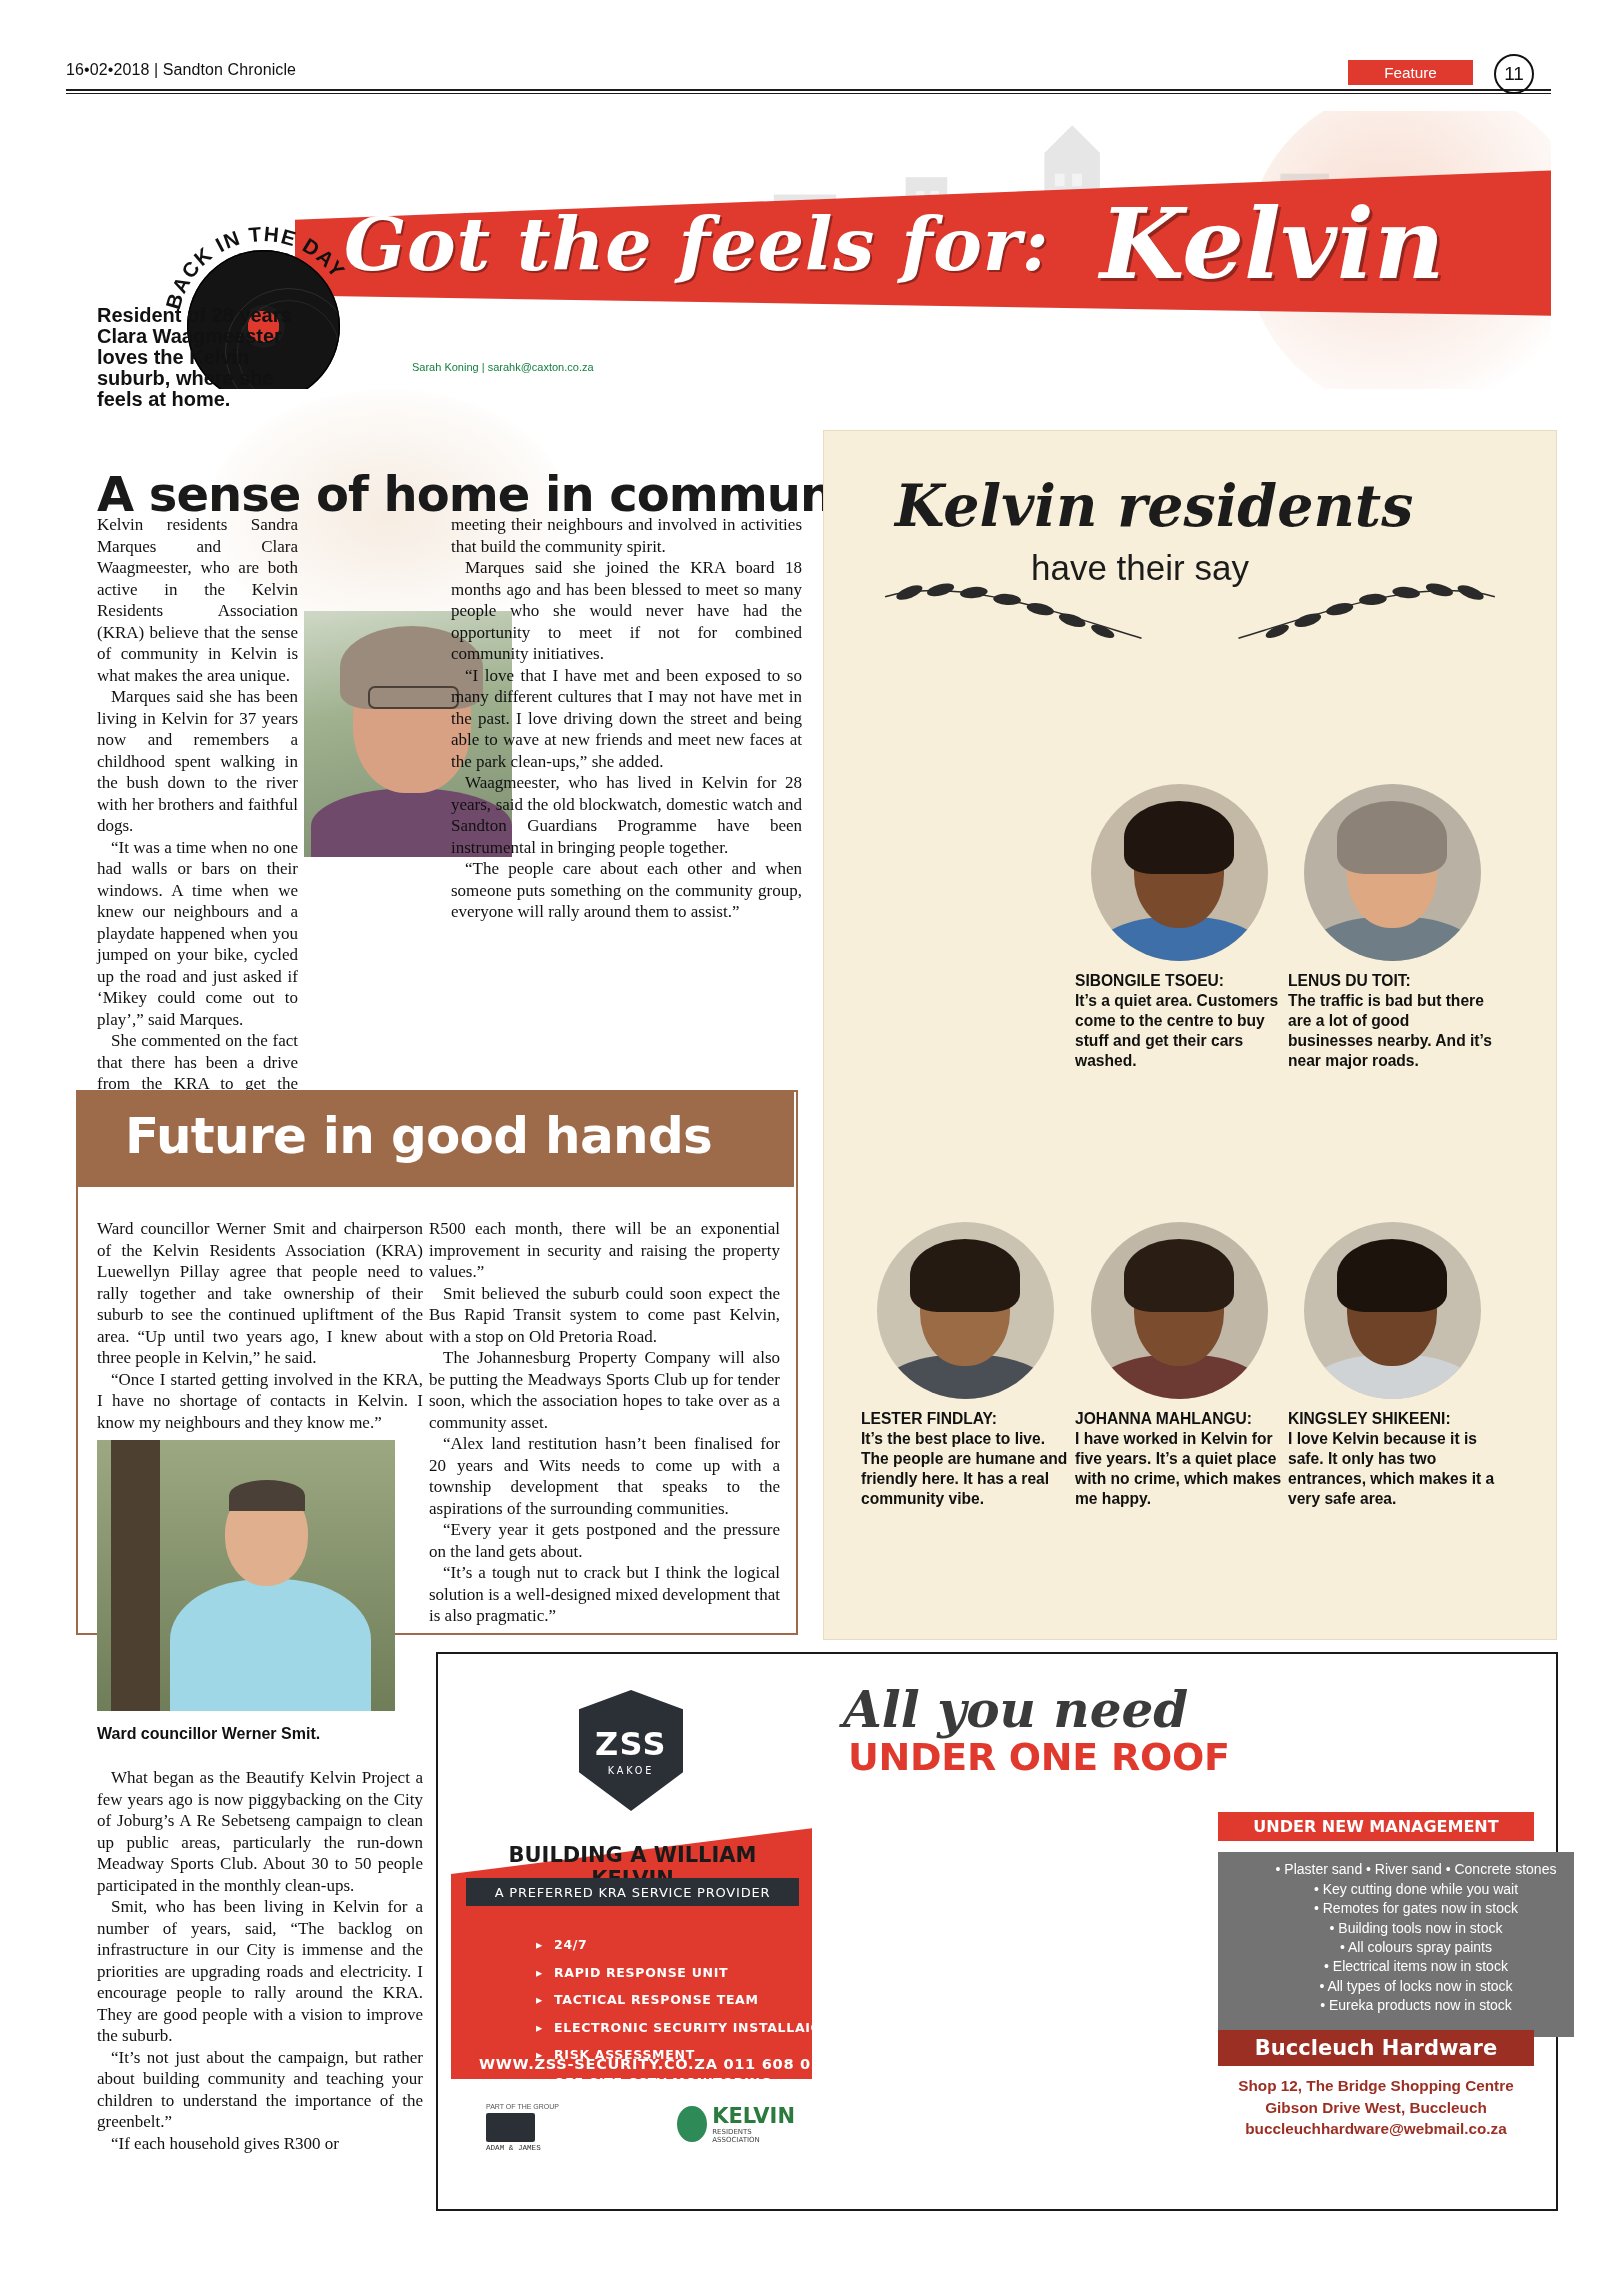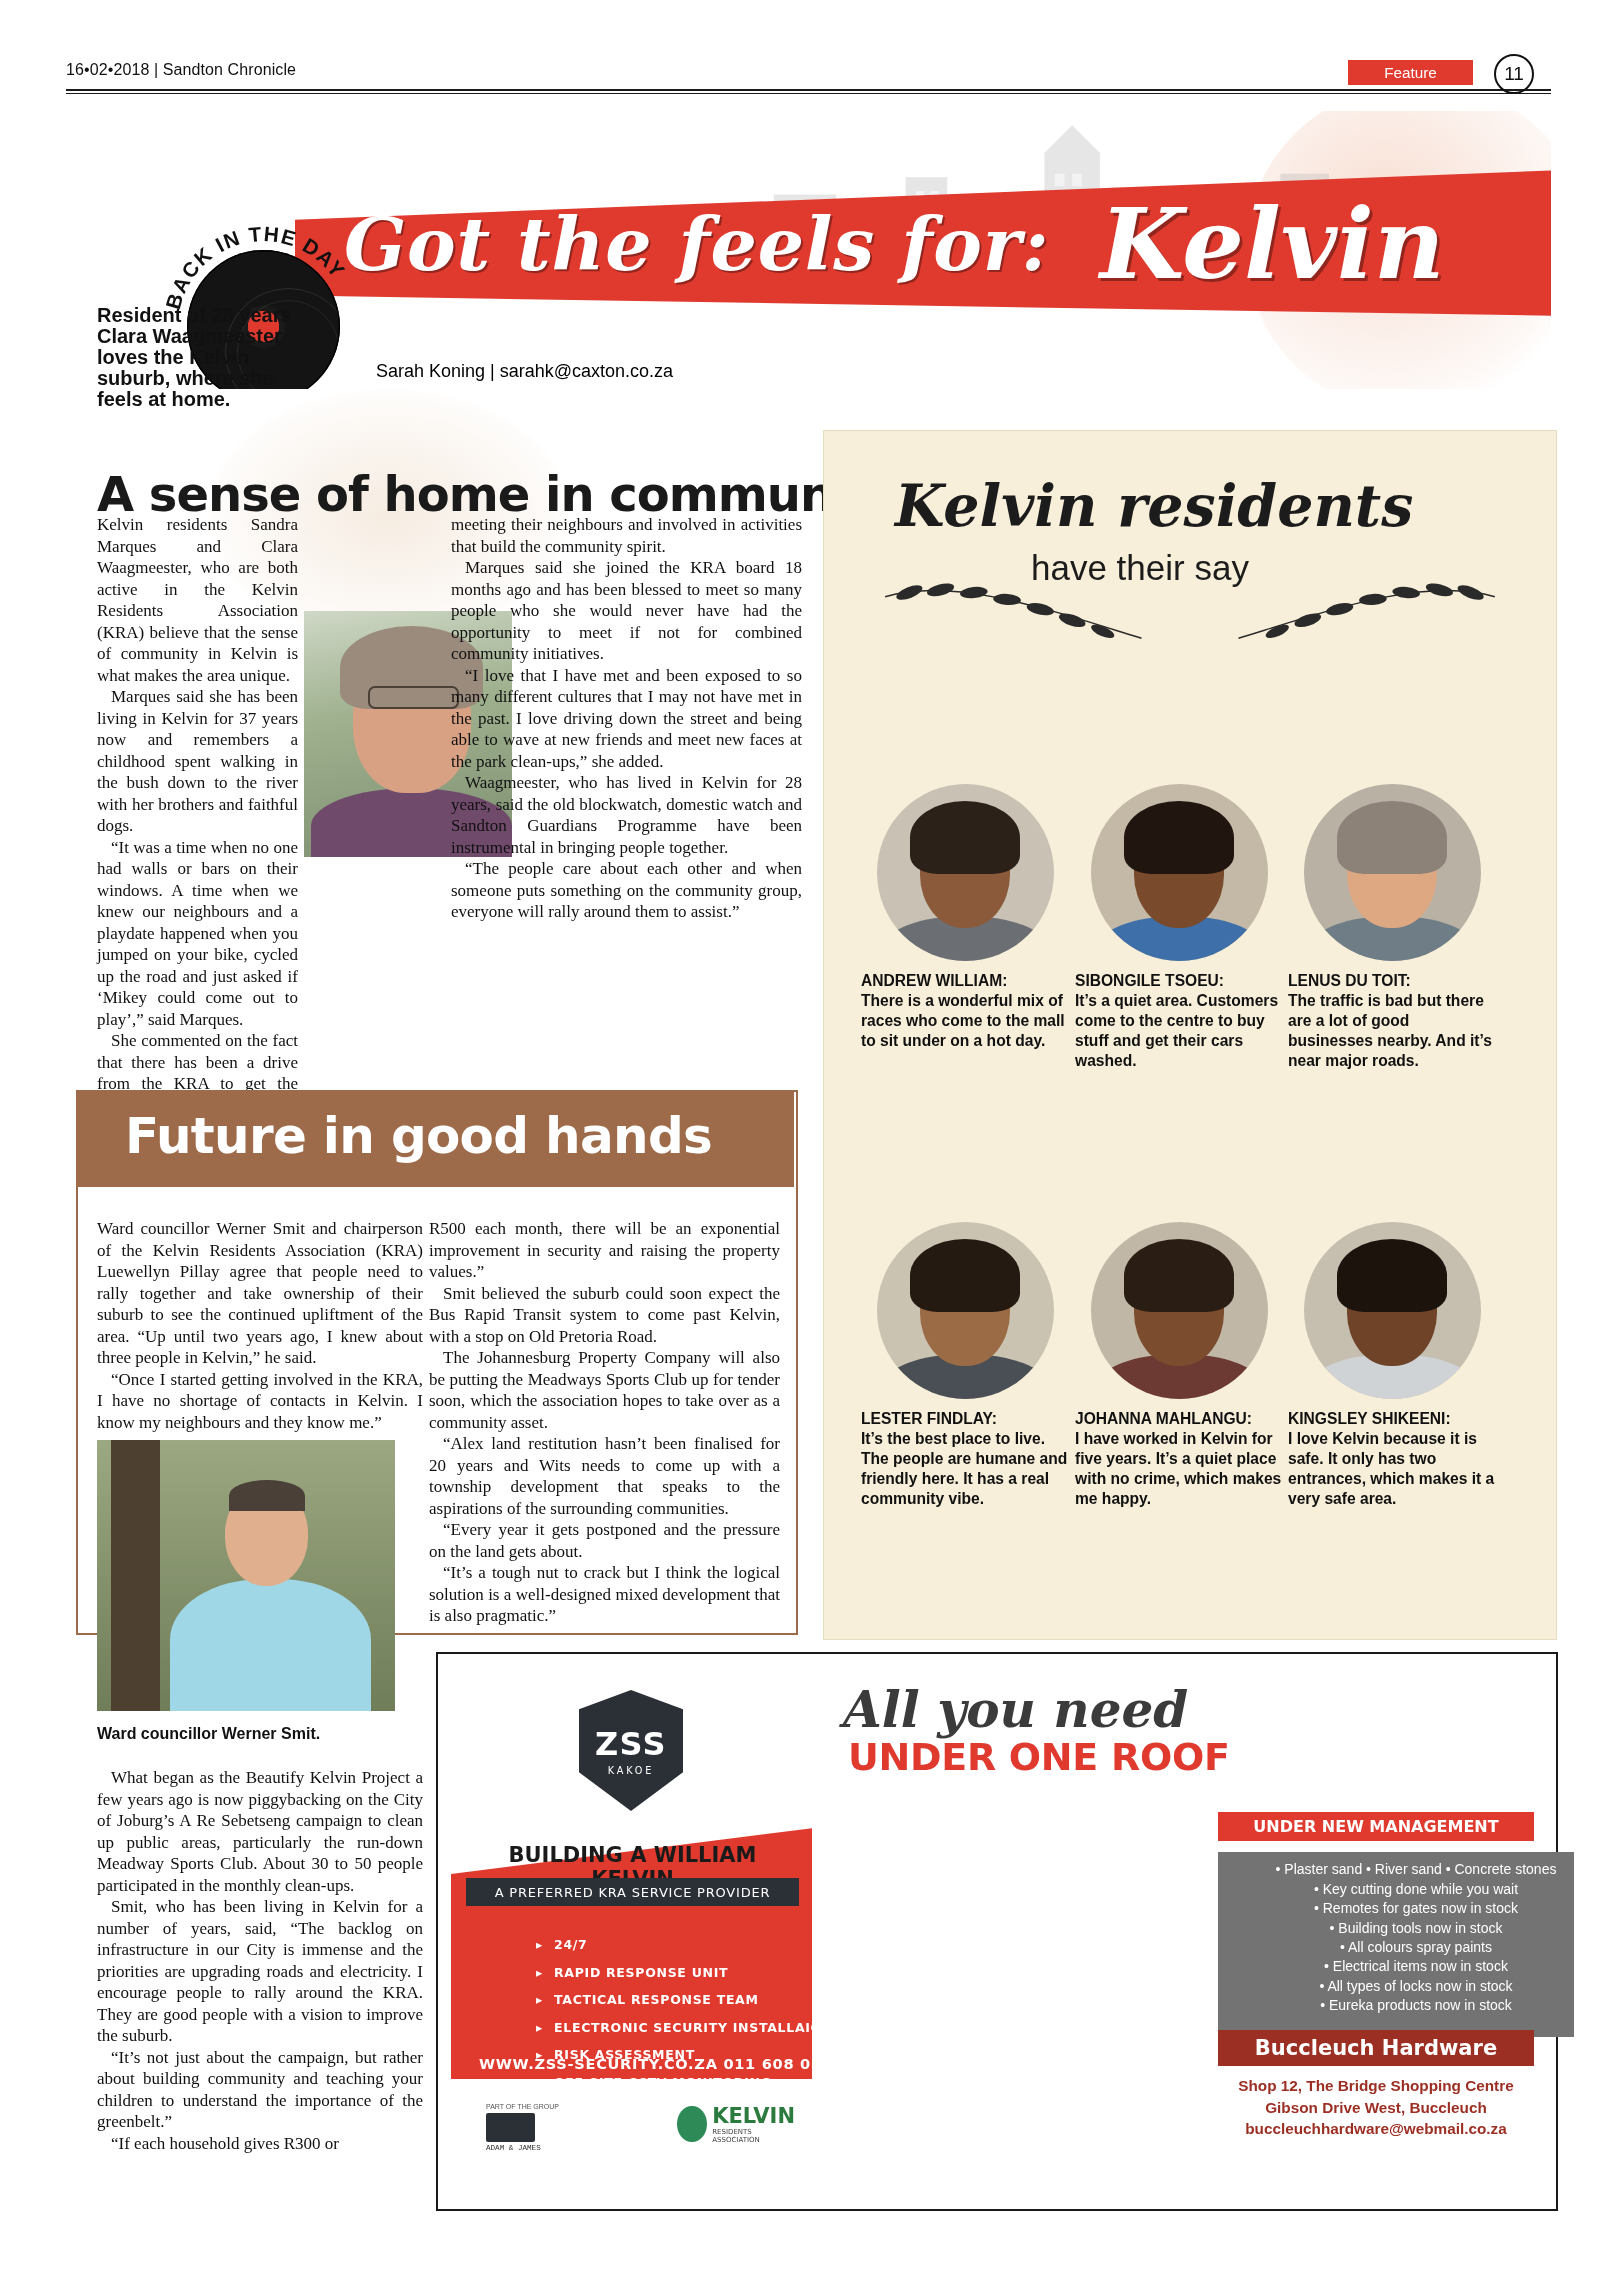--- a/index.html
+++ b/index.html
@@ -78,22 +78,22 @@
   }
   .vinyl-groove2 {
     position:absolute; left:50px; top:50px; width:101px; height:101px; border-radius:50%;
     border:0.7px solid rgba(255,255,255,0.08);
   }
   .vinyl-label-arc {
     position:absolute; left:0; top:0; width:201px; height:201px;
   }
   .vinyl-label-arc text { font-family:"Liberation Sans", sans-serif; font-weight:bold; font-size:30px; fill:#111; letter-spacing:2px;}
   .byline {
-    position:absolute; left:376px; top:361px;
-    font-family:"Liberation Sans", sans-serif; font-size:18px; color:#000000;
+    position:absolute; left:412px; top:361px;
+    font-family:"Liberation Sans", sans-serif; font-size:11px; color:#15803d;
   }
 
   
   .sense-title {
     position:absolute; left:97px; top:434px;
     font-family:"DejaVu Sans", sans-serif; font-weight:bold;
     font-size:48px; color:#1a1a1a; letter-spacing:-1px;
   }
   .sense-col-a { position:absolute; left:97px; top:514px; width:201px; }
   .sense-col-b { position:absolute; left:451px; top:514px; width:351px; }
@@ -416,30 +416,20 @@
       <ellipse cx="905" cy="34" rx="20" ry="8" transform="rotate(22 905 34)"></ellipse>
       <ellipse cx="860" cy="30" rx="20" ry="8" transform="rotate(14 860 30)"></ellipse>
       <ellipse cx="812" cy="34" rx="20" ry="8" transform="rotate(6 812 34)"></ellipse>
       <ellipse cx="764" cy="44" rx="20" ry="8" transform="rotate(-4 764 44)"></ellipse>
       <ellipse cx="716" cy="58" rx="20" ry="8" transform="rotate(-12 716 58)"></ellipse>
       <ellipse cx="670" cy="74" rx="20" ry="8" transform="rotate(-18 670 74)"></ellipse>
       <ellipse cx="626" cy="90" rx="18" ry="7" transform="rotate(-24 626 90)"></ellipse>
     </g>
   </svg>
 
-  <div class="r-card" style="left:861px; top:784px;">
-    <div class="r-photo">
-      <div class="face-base" style="background:#c9c2b4;"></div>
-      <div class="f-shirt" style="background:#6b6f73;"></div>
-      <div class="f-skin" style="background:#8a5a3b;"></div>
-      <div class="f-hair" style="background:#2b2118;"></div>
-    </div>
-    <div class="r-name">ANDREW WILLIAM:</div>
-    <div class="r-quote">There is a wonderful mix of races who come to the mall to sit under on a hot day.</div>
-  </div>
 
   <div class="r-card" style="left:1075px; top:784px;">
     <div class="r-photo">
       <div class="face-base" style="background:#c3b9a6;"></div>
       <div class="f-shirt" style="background:#3f6fa8;"></div>
       <div class="f-skin" style="background:#7a4a2c;"></div>
       <div class="f-hair" style="background:#20160f;"></div>
     </div>
     <div class="r-name">SIBONGILE TSOEU:</div>
     <div class="r-quote">It’s a quiet area. Customers come to the centre to buy stuff and get their cars washed.</div>

